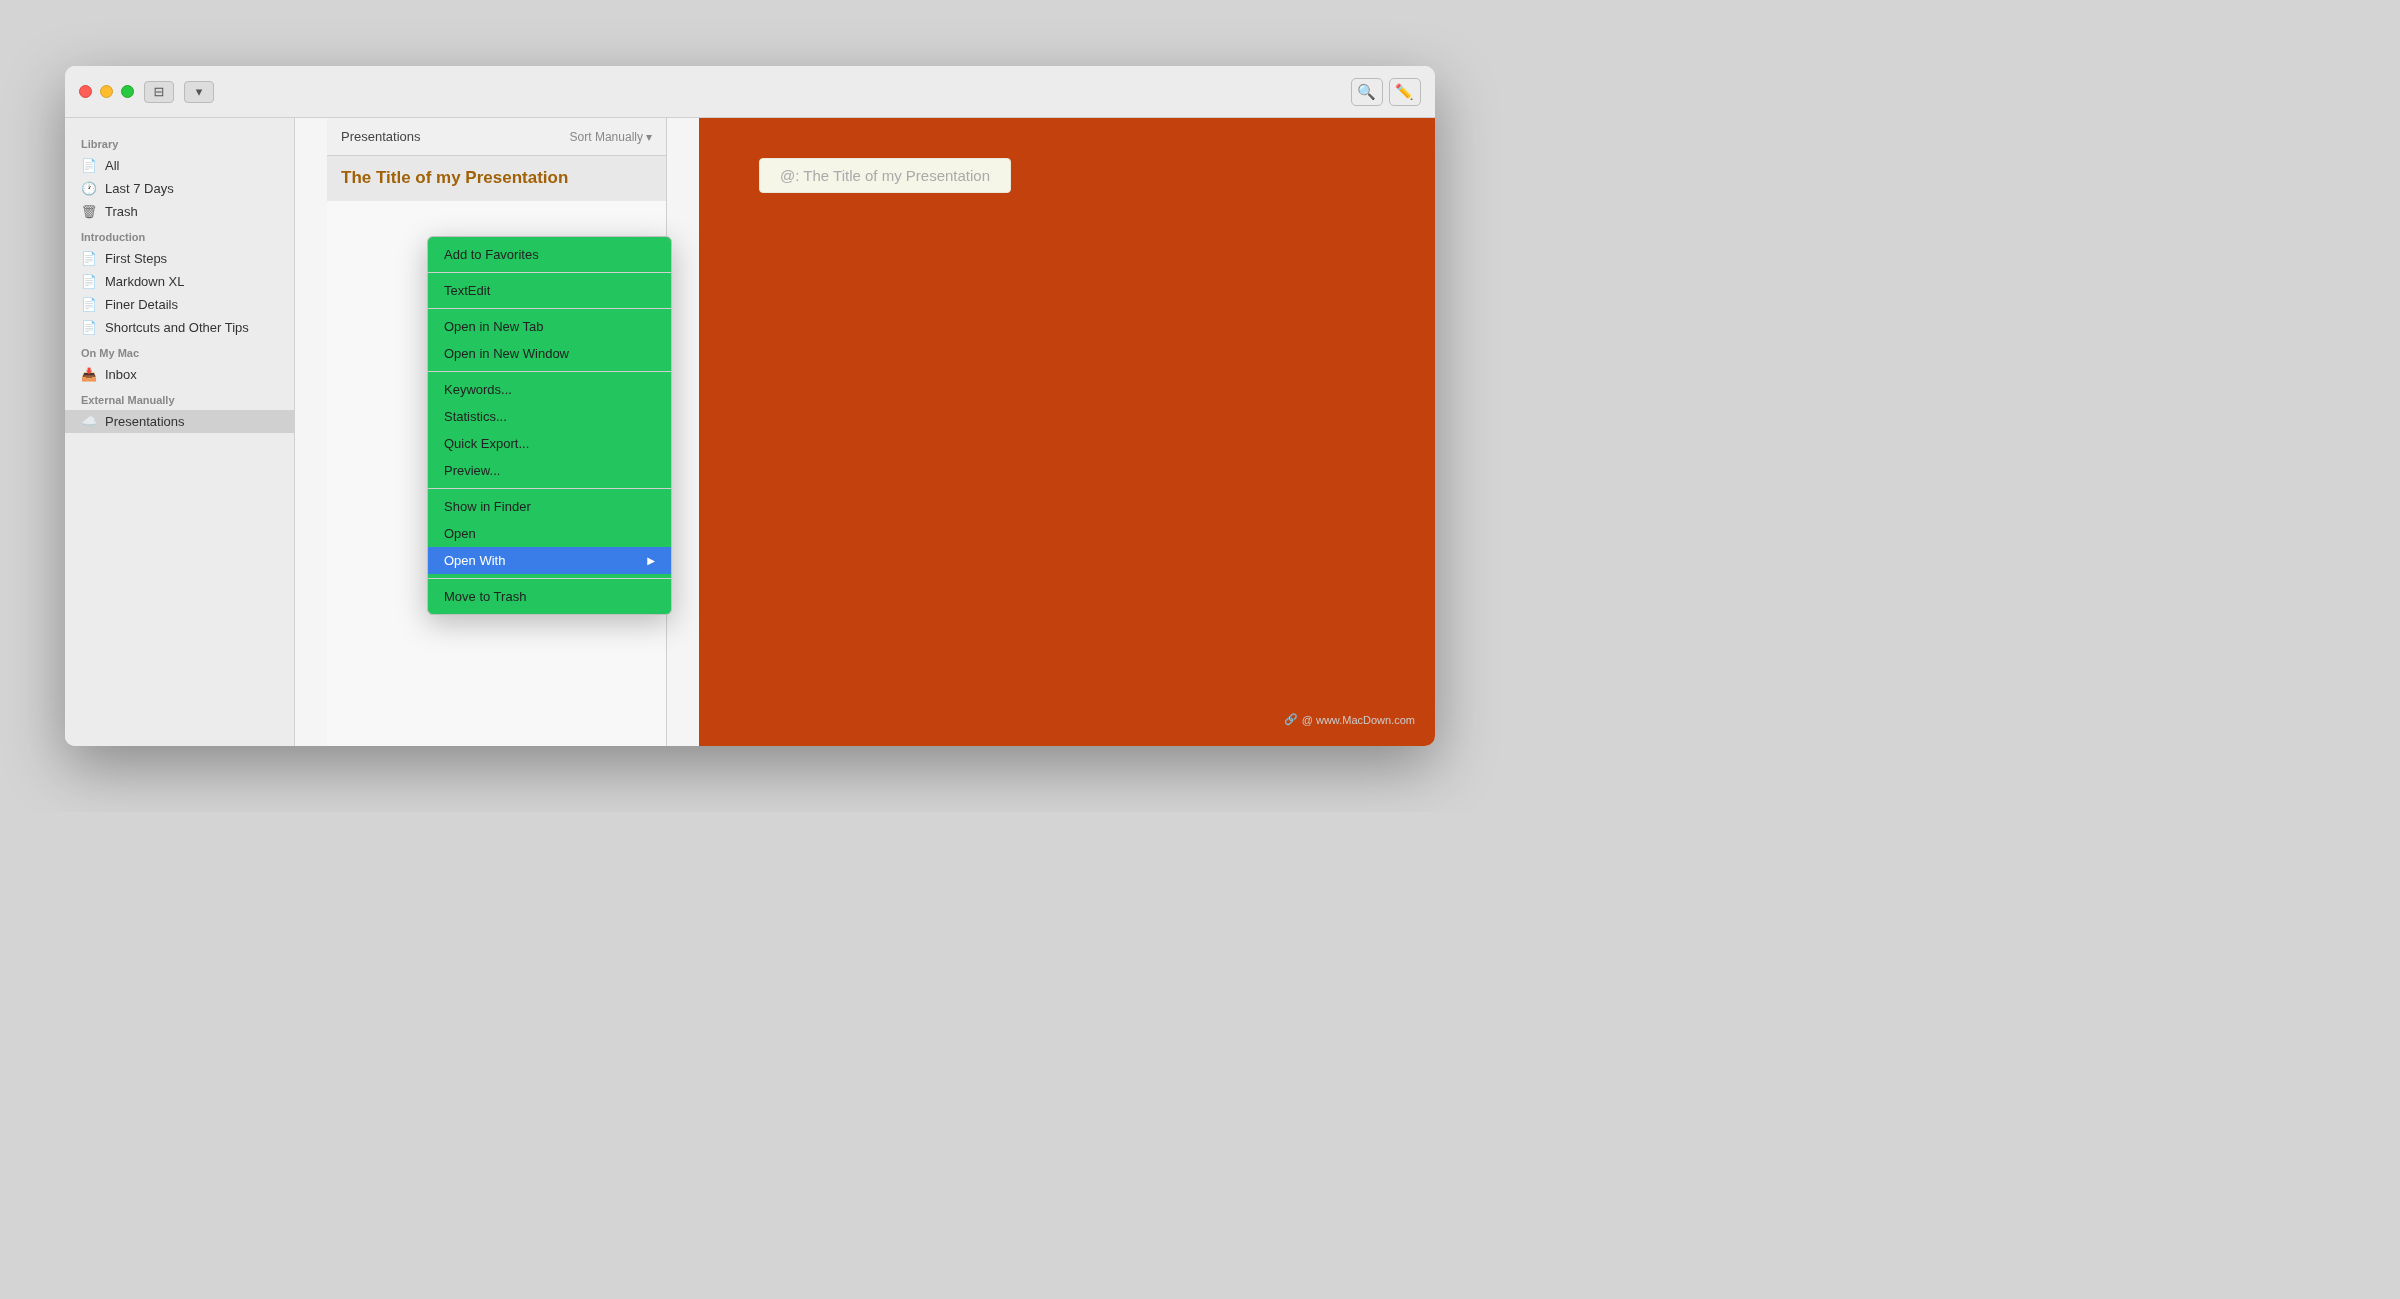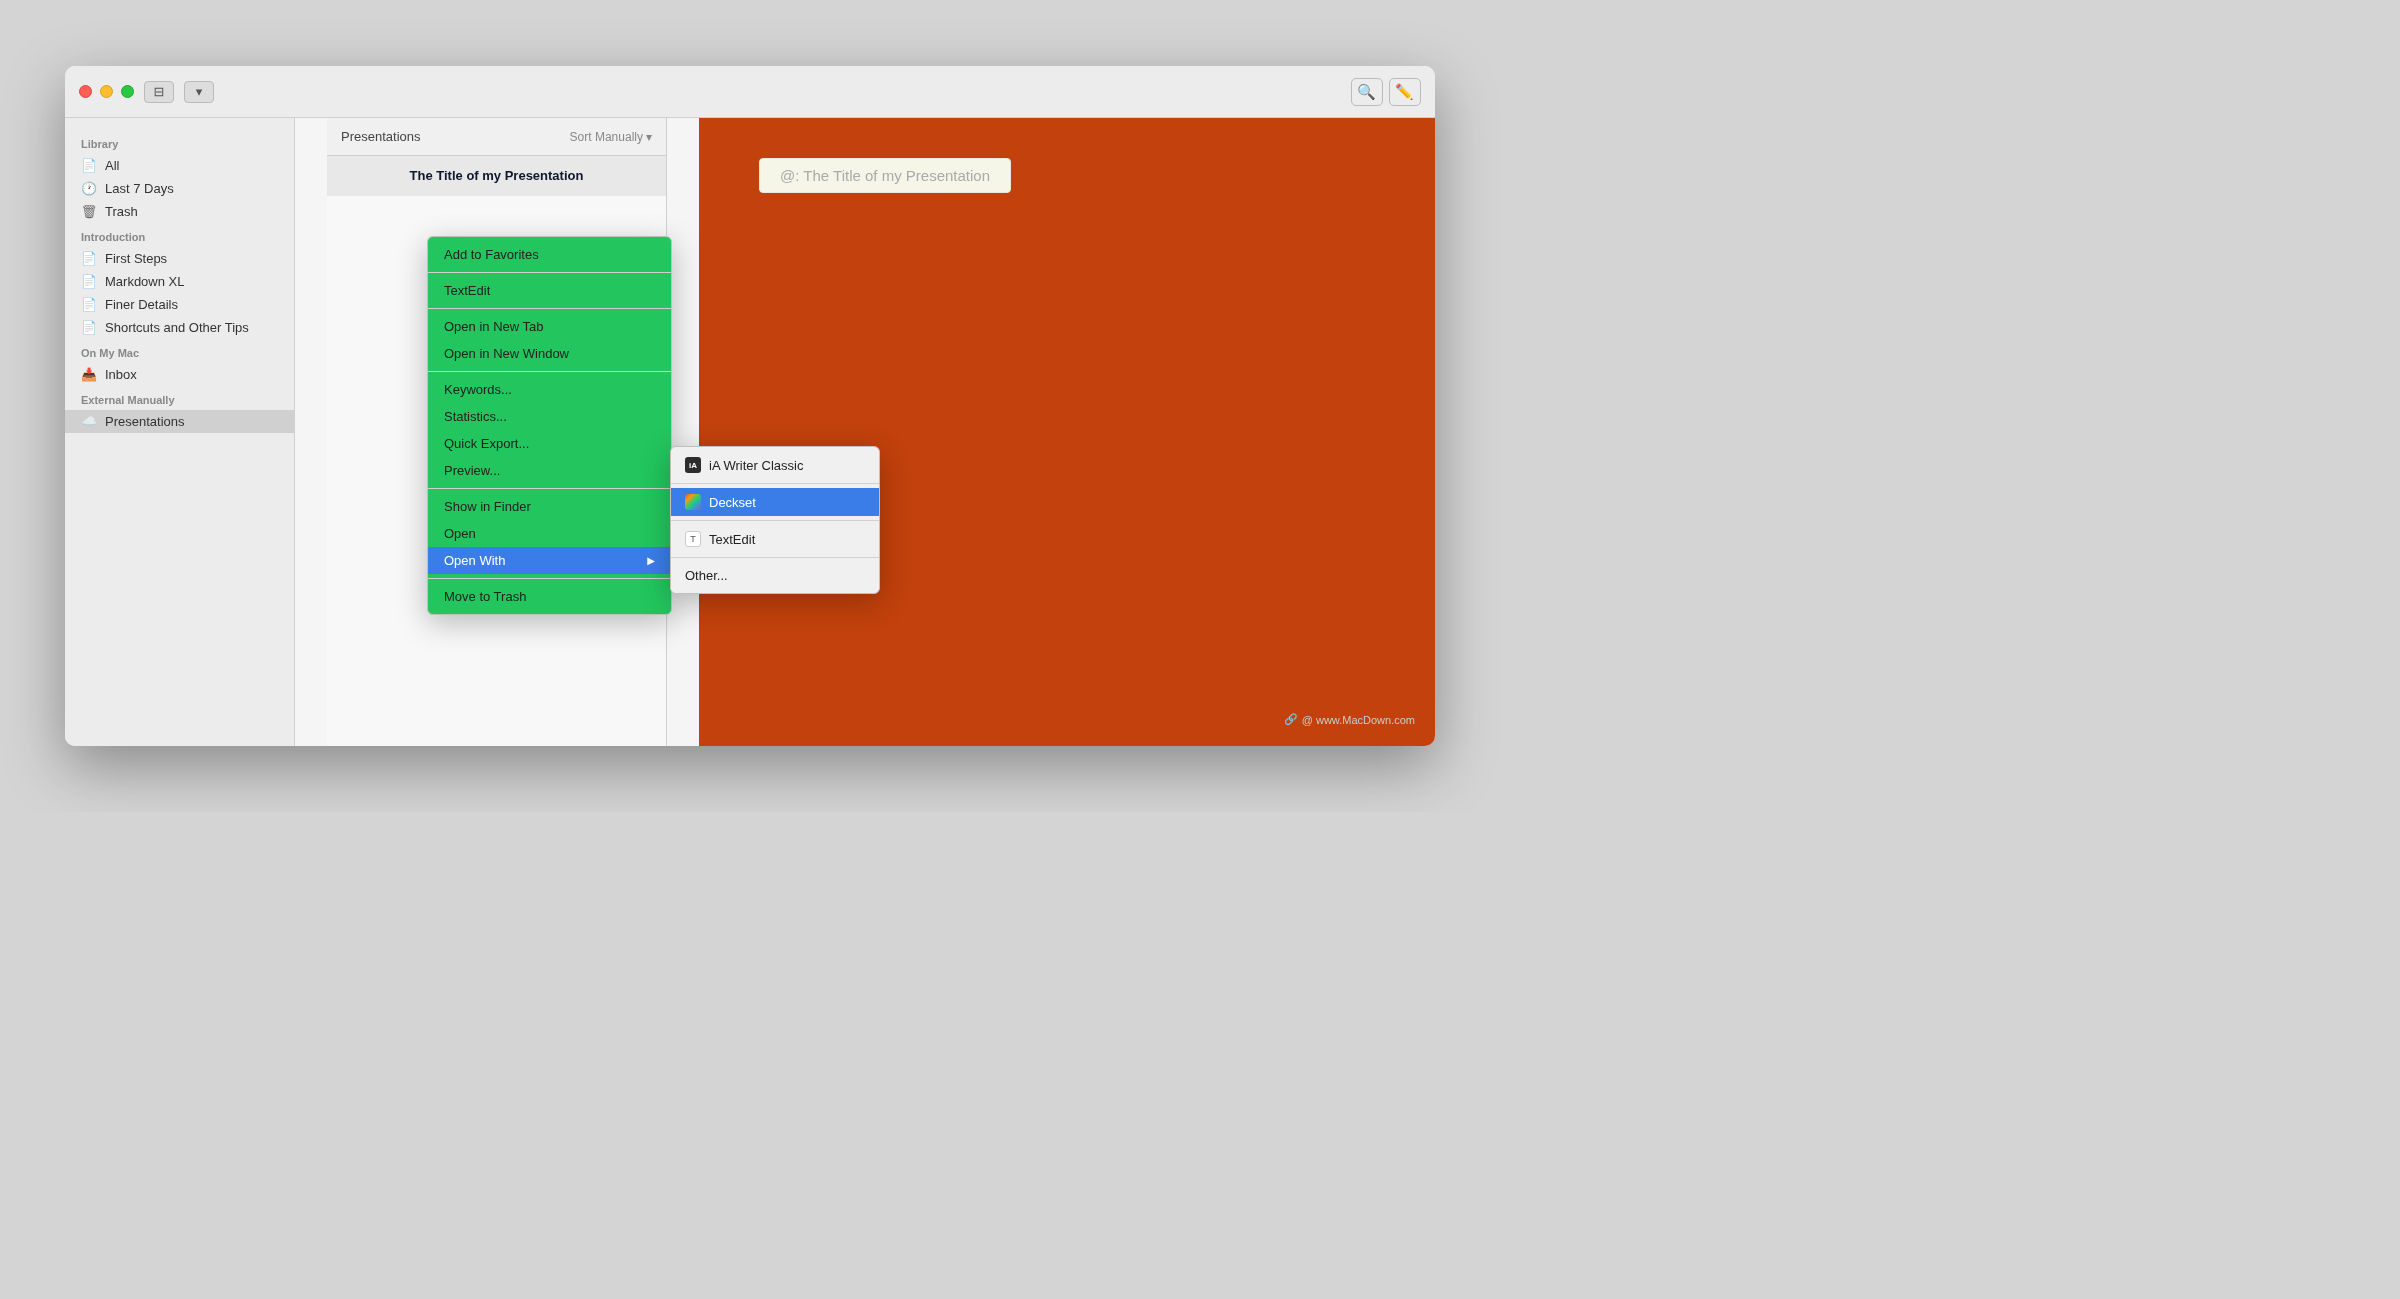--- a/index.html
+++ b/index.html
@@ -161,24 +161,23 @@
     }
     .file-item {
       padding: 12px 14px;
       border-bottom: 1px solid #e8e8e8;
       cursor: pointer;
     }
     .file-item.selected {
       background: #e8e8e8;
     }
     .file-item-title {
-      font-size: 13px;
+      font-size: 17px;
       font-weight: 700;
-      color: #0f172a;
-      text-align: center;
+      color: #a16207;
     }
     
     .editor-panel {
       flex: 1;
       background: #c2410c;
       display: flex;
       align-items: flex-start;
       justify-content: flex-start;
       padding: 30px 60px;
       position: relative;
@@ -420,33 +419,13 @@
     <div class="ctx-item">Show in Finder</div>
     <div class="ctx-item">Open</div>
     <div class="ctx-item has-submenu highlighted">
       <span>Open With</span>
       <span class="chevron-right">▶</span>
     </div>
     <div class="ctx-separator"></div>
     <div class="ctx-item">Move to Trash</div>
   </div>
 
-  <div class="sub-context-menu">
-    <div class="sub-ctx-item">
-      <div class="app-icon ia-icon">iA</div>
-      <span>iA Writer Classic</span>
-    </div>
-    <div class="sub-ctx-separator"></div>
-    <div class="sub-ctx-item highlighted">
-      <div class="app-icon deckset-icon"></div>
-      <span>Deckset</span>
-    </div>
-    <div class="sub-ctx-separator"></div>
-    <div class="sub-ctx-item">
-      <div class="app-icon textedit-icon">T</div>
-      <span>TextEdit</span>
-    </div>
-    <div class="sub-ctx-separator"></div>
-    <div class="sub-ctx-item">
-      <span>Other...</span>
-    </div>
-  </div>
 </div>
 
 </body></html>

